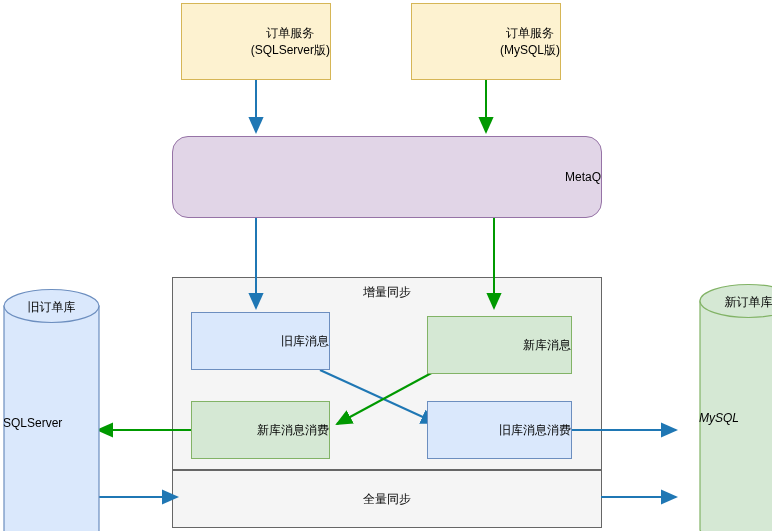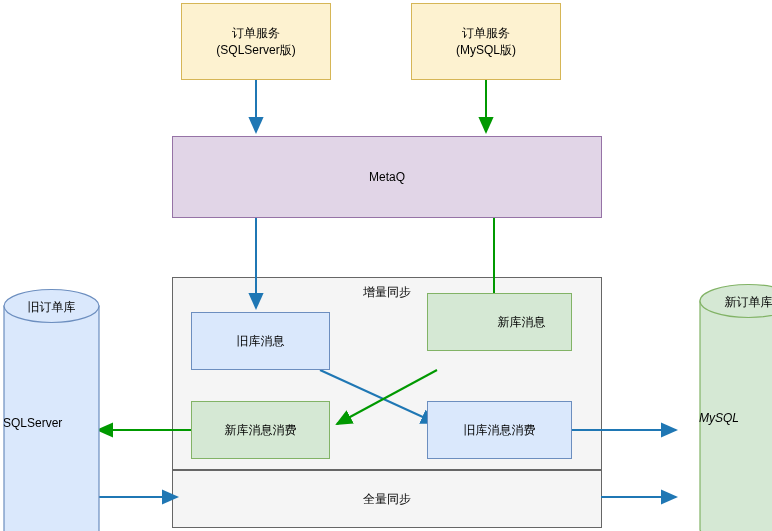--- a/index.html
+++ b/index.html
@@ -15,21 +15,21 @@
     width: 772px;
     height: 531px;
     background: #ffffff;
     overflow: hidden;
   }
   .node {
     position: absolute;
     box-sizing: border-box;
     display: flex;
     align-items: center;
-    justify-content: center;
+    justify-content: flex-end;
     text-align: center;
     font-size: 12px;
     line-height: 17px;
     color: #000000;
     white-space: pre-line;
     z-index: 3;
   }
   .svc {
     background: #fdf2d0;
     border: 1px solid #d6b656;
@@ -140,37 +140,37 @@
   <div class="node svc" style="left:181px; top:3px; width:150px; height:77px;">
     <span>订单服务
 (SQLServer版)</span>
   </div>
 
   <div class="node svc" style="left:411px; top:3px; width:150px; height:77px;">
     <span>订单服务
 (MySQL版)</span>
   </div>
 
-  <div class="node mq" style="left:172px; top:136px; width:430px; height:82px;">
+  <div class="node mq" style="left:172px; top:136px; width:430px; height:82px;border-radius:16px;">
     <span>MetaQ</span>
   </div>
 
   <div class="node group" style="left:172px; top:277px; width:430px; height:193px;">
     <span>增量同步</span>
   </div>
 
   <div class="node blue" style="left:191px; top:312px; width:139px; height:58px;">
     <span>旧库消息</span>
   </div>
 
   <div class="node group" style="left:172px; top:470px; width:430px; height:58px; align-items:center; padding-top:0;">
     <span>全量同步</span>
   </div>
 
-  <div class="node green" style="left:427px; top:293px; width:145px; height:58px;padding-left:44px;">
+  <div class="node green" style="left:427px; top:316px; width:145px; height:58px;padding-left:44px;">
     <span>新库消息</span>
   </div>
 
   <div class="node blue" style="left:427px; top:401px; width:145px; height:58px;">
     <span>旧库消息消费</span>
   </div>
 
   <div class="node green" style="left:191px; top:401px; width:139px; height:58px;">
     <span>新库消息消费</span>
   </div>

